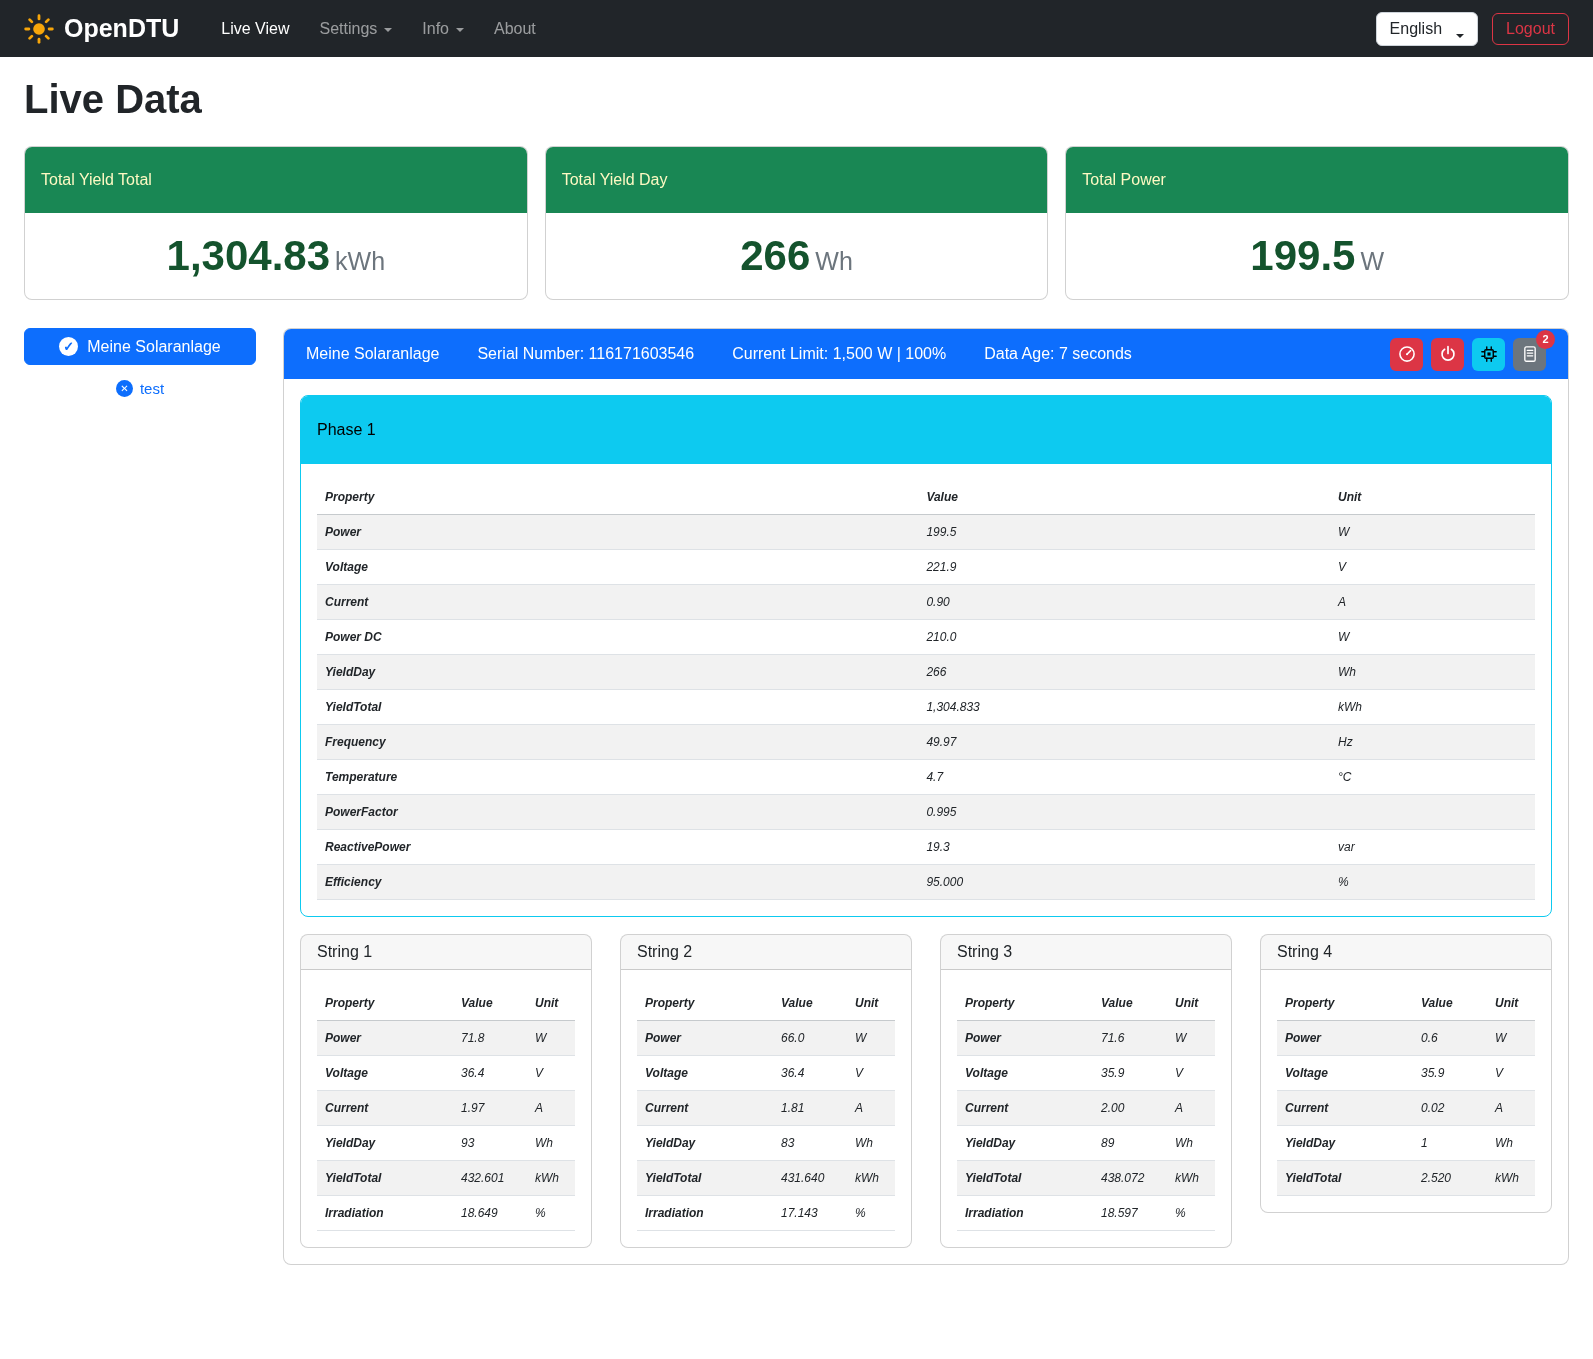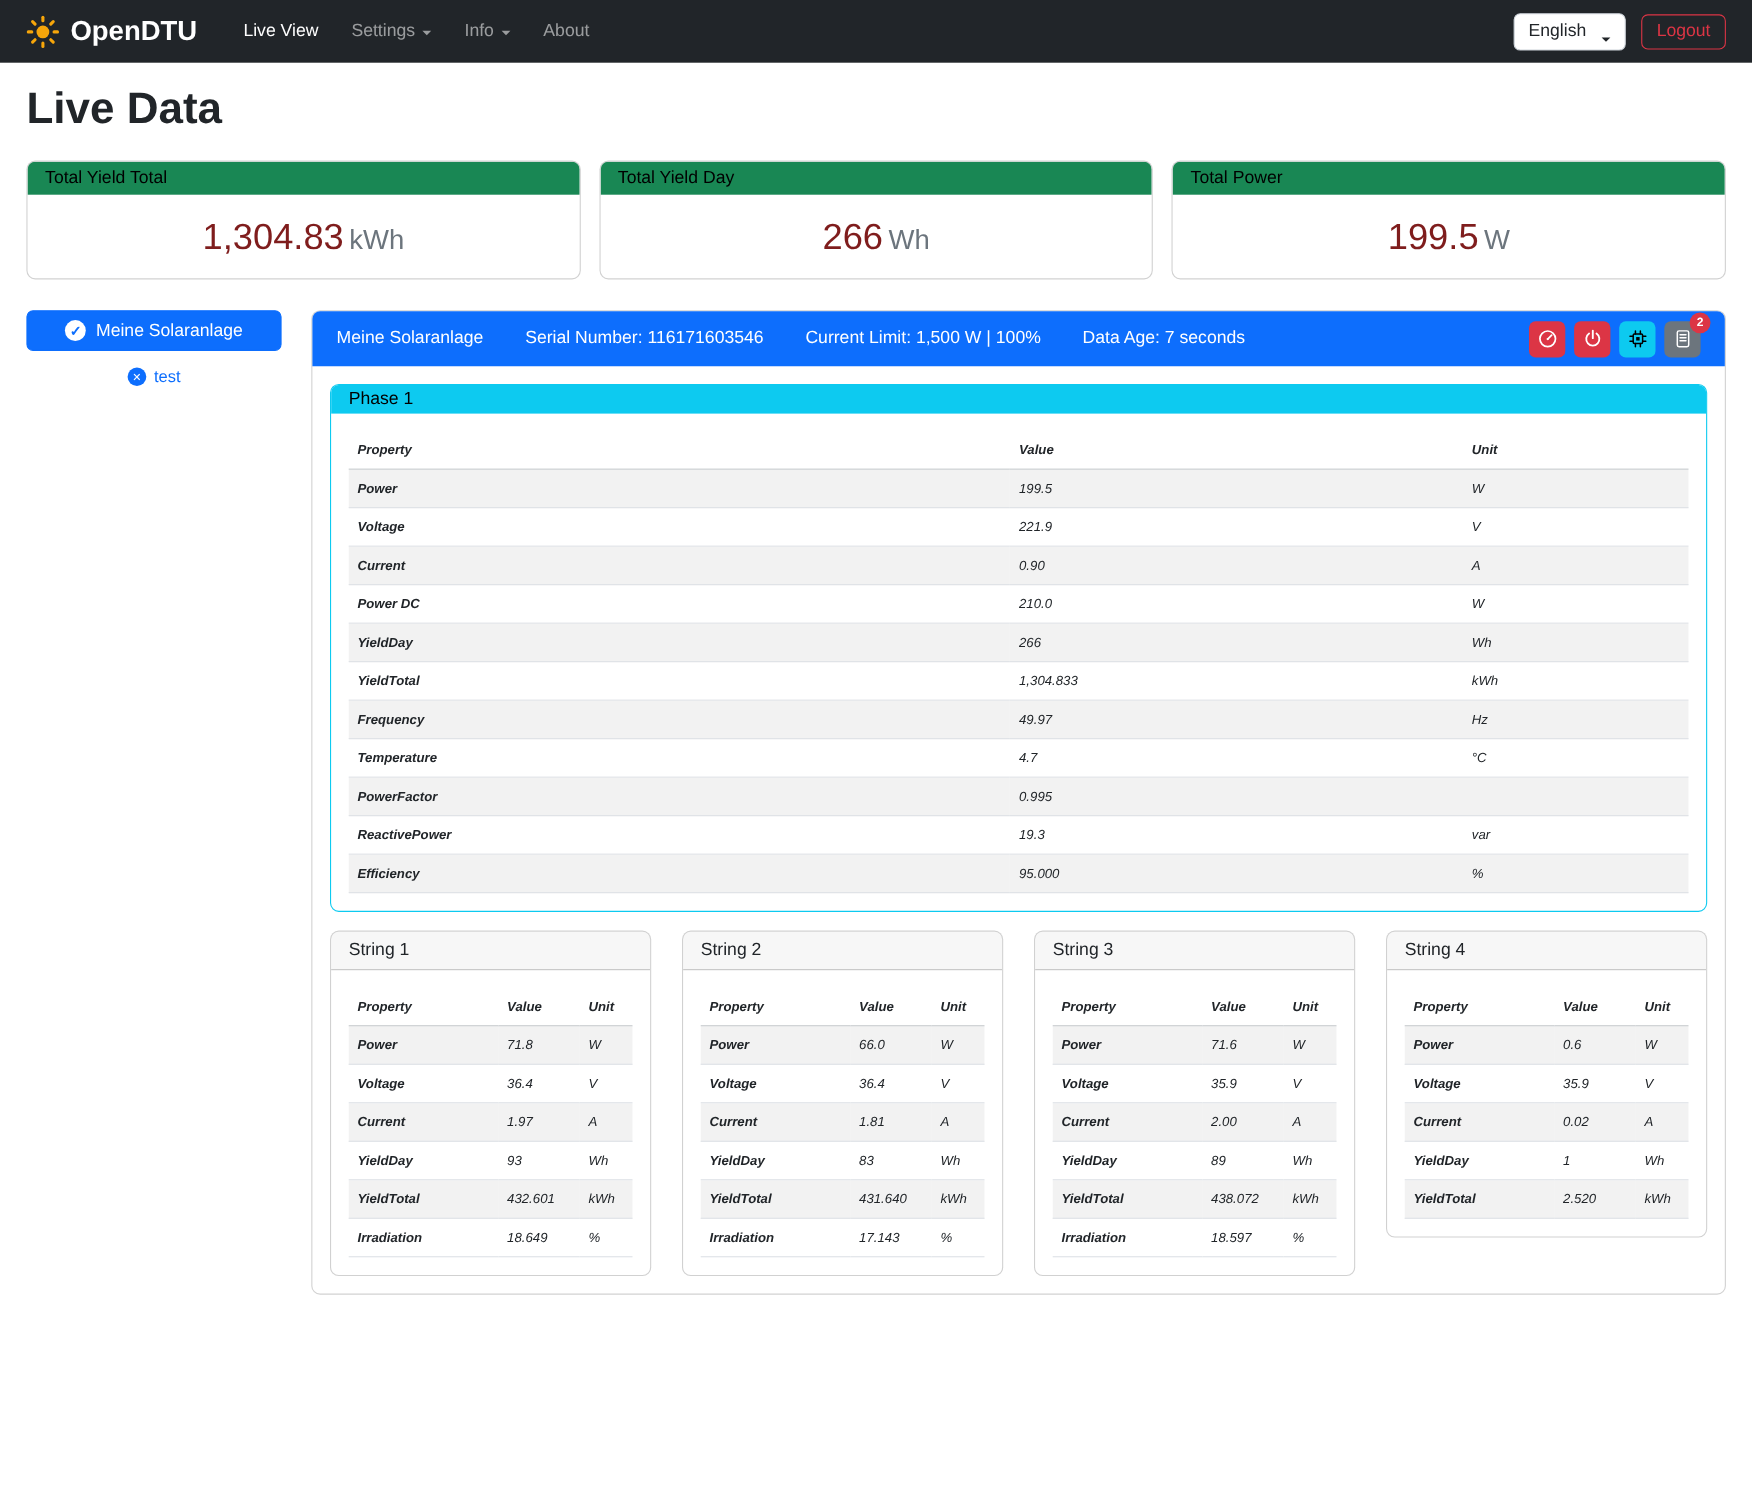--- a/index.html
+++ b/index.html
@@ -29,23 +29,23 @@
   .nav-right { margin-left: auto; display: flex; align-items: center; gap: 14px; }
   .lang-select { background: #fff; color: #212529; border: 1px solid #ced4da; border-radius: 6px; padding: 7px 13px; display: flex; align-items: flex-end; gap: 14px; cursor: pointer; }
   .logout-btn { background: transparent; border: 1px solid #dc3545; color: #dc3545; border-radius: 6px; padding: 6px 13px; font-size: 16px; font-family: inherit; cursor: pointer; }
 
   
   .container { padding: 0 24px 28px; }
   .page-title { font-size: 40px; font-weight: 700; margin: 20px 0 24px; }
 
   .summary-row { display: flex; gap: 17px; }
   .sum-card { flex: 1; border: 1px solid rgba(0,0,0,.18); border-radius: 8px; overflow: hidden; background: #fff; }
-  .sum-header { background: #198754; color: #000000; padding: 6px 16px; }
+  .sum-header { background: #198754; color: #fef9c3; padding: 24px 16px; }
   .sum-body { padding: 19px 16px; text-align: center; }
-  .sum-value { font-size: 33px; font-weight: 400; color: #7f1d1d; }
+  .sum-value { font-size: 42px; font-weight: 700; color: #14532d; }
   .sum-unit { font-size: 25px; color: #6c757d; margin-left: 5px; }
 
   .content-row { display: flex; gap: 27px; margin-top: 28px; align-items: flex-start; }
 
   
   .sidebar { flex: 0 0 232px; width: 232px; }
   .inv-btn { width: 100%; background: #0d6efd; border: 1px solid #0d6efd; color: #fff; border-radius: 6px; padding: 8px 12px; font-size: 16px; font-family: inherit; display: flex; align-items: center; justify-content: center; gap: 9px; cursor: pointer; }
   .check-icon { width: 19px; height: 19px; border-radius: 50%; background: #fff; color: #0d6efd; font-size: 13px; font-weight: 700; display: flex; align-items: center; justify-content: center; flex: 0 0 19px; }
   .test-link { margin-top: 15px; display: flex; align-items: center; justify-content: center; gap: 7px; color: #0d6efd; font-size: 15px; cursor: pointer; text-decoration: none; }
   .x-icon { width: 17px; height: 17px; border-radius: 50%; background: #0d6efd; color: #fff; font-size: 10px; display: flex; align-items: center; justify-content: center; flex: 0 0 17px; }
@@ -57,21 +57,21 @@
   .icon-btn { width: 33px; height: 33px; border: none; border-radius: 6px; display: flex; align-items: center; justify-content: center; cursor: pointer; padding: 0; }
   .icon-btn.danger { background: #dc3545; }
   .icon-btn.info { background: #0dcaf0; }
   .icon-btn.secondary { background: #6c757d; }
   .badge-wrap { position: relative; }
   .event-badge { position: absolute; top: -8px; right: -9px; min-width: 19px; height: 19px; border-radius: 10px; background: #dc3545; color: #fff; font-size: 11px; font-weight: 700; display: flex; align-items: center; justify-content: center; padding: 0 5px; }
 
   .panel-body { padding: 16px; }
 
   .phase-card { border: 1px solid #0dcaf0; border-radius: 8px; overflow: hidden; margin-bottom: 17px; }
-  .phase-header { background: #0dcaf0; color: #000; padding: 4px 16px; }
+  .phase-header { background: #0dcaf0; color: #000; padding: 25px 16px; }
   .phase-body { padding: 16px; }
 
   table.data-table { width: 100%; border-collapse: collapse; font-size: 12px; font-style: italic; }
   .data-table th, .data-table td { text-align: left; padding: 8px; line-height: 1.5; border-bottom: 1px solid #dee2e6; font-weight: 400; }
   .data-table th { font-weight: 700; }
   .data-table thead th { border-bottom: 1px solid #c6cacd; }
   .data-table tbody tr:nth-child(odd) { background: rgba(0,0,0,.05); }
   .col-val { text-align: left; }
   .phase-body .col-unit { width: 205px; }
   .string-body .col-unit { width: 48px; }

